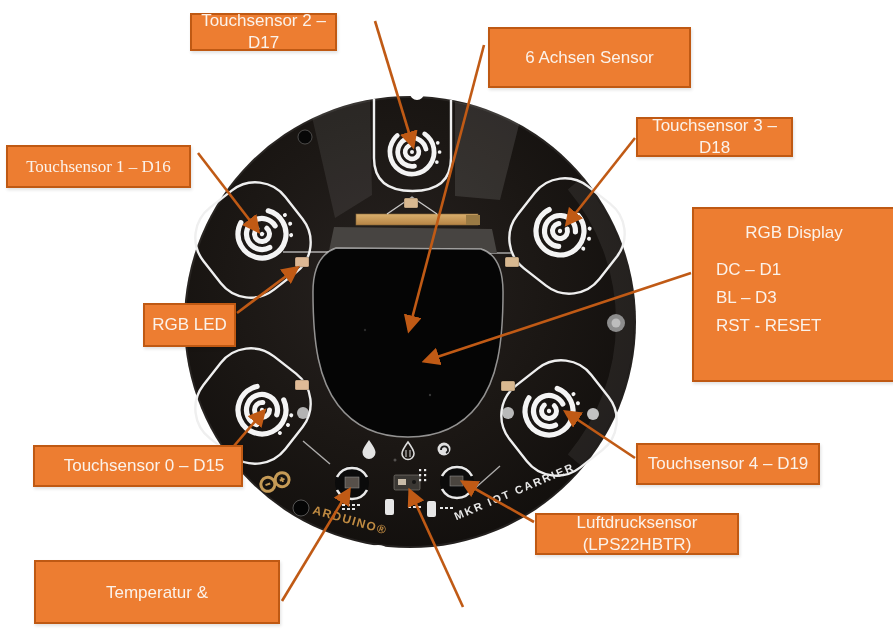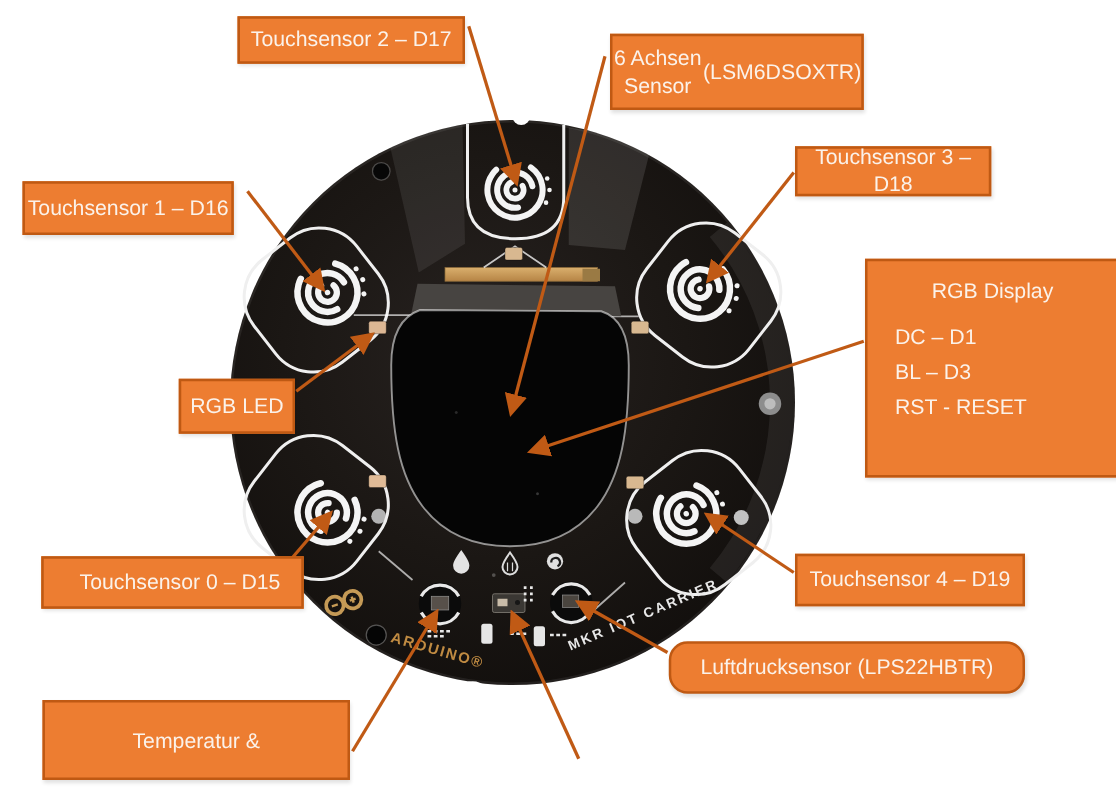--- a/index.html
+++ b/index.html
@@ -4,31 +4,31 @@
 <style>
   html,body{margin:0;padding:0;background:#ffffff;}
   #stage{position:relative;width:893px;height:633px;background:#ffffff;overflow:hidden;
          font-family:"Liberation Sans",sans-serif;}
   #boardsvg{position:absolute;left:0;top:0;z-index:1;}
   .lbl{position:absolute;z-index:2;background:#ED7D31;border:2px solid #BF5913;
        box-sizing:border-box;color:#FBF2EA;font-size:17px;
        display:flex;align-items:center;justify-content:center;text-align:center;
        box-shadow:1px 2px 3px rgba(0,0,0,0.12);line-height:22px;}
   .lbl.multi{}
-  #box-t2{left:190px;top:13px;width:182px;height:38px;}
+  #box-t2{left:190px;top:13px;width:147px;height:38px;}
   #box-six{left:488px;top:27px;width:203px;height:61px;}
-  #box-t1{left:18px;top:145px;width:169px;height:43px;}
+  #box-t1{left:6px;top:145px;width:185px;height:43px;font-family:Liberation Serif, serif;}
   #box-t3{left:636px;top:117px;width:157px;height:40px;}
   #box-led{left:143px;top:303px;width:93px;height:44px;}
   #box-disp{left:692px;top:207px;width:204px;height:175px;display:block;padding-top:13px;}
   #box-disp .disp-title{text-align:center;margin-bottom:12px;}
   #box-disp .pin{text-align:left;margin-left:22px;line-height:28px;}
   #box-t0{left:33px;top:445px;width:210px;height:42px;padding-left:12px;}
   #box-t4{left:636px;top:443px;width:184px;height:42px;}
-  #box-luft{left:535px;top:513px;width:285px;height:42px;border-radius:15px;}
+  #box-luft{left:535px;top:513px;width:204px;height:42px;}
   #box-temp{left:34px;top:560px;width:246px;height:64px;line-height:25px;}
   #box-gest{left:466px;top:585px;width:264px;height:40px;}
 </style>
 </head>
 <body>
 
 <div id="stage">
 
   <svg id="boardsvg" width="893" height="633" viewBox="0 0 893 633">
     <defs>
@@ -222,21 +222,20 @@
       <line x1="534" y1="522" x2="463" y2="482" marker-end="url(#ah)"></line>
       <line x1="463" y1="607" x2="410" y2="491" marker-end="url(#ah)"></line>
       <line x1="282" y1="601" x2="349" y2="490" marker-end="url(#ah)"></line>
     </g>
   </svg>
 
   <div class="lbl" id="box-t2">Touchsensor 2 – D17</div>
 
   <div class="lbl multi" id="box-six">
     <div>6 Achsen Sensor</div>
-    <div>(LSM6DSOXTR)</div>
   </div>
 
   <div class="lbl" id="box-t1">Touchsensor 1 – D16</div>
 
   <div class="lbl" id="box-t3">Touchsensor 3 – D18</div>
 
   <div class="lbl" id="box-led">RGB LED</div>
 
   <div class="lbl" id="box-disp">
     <div class="disp-title">RGB Display</div>

